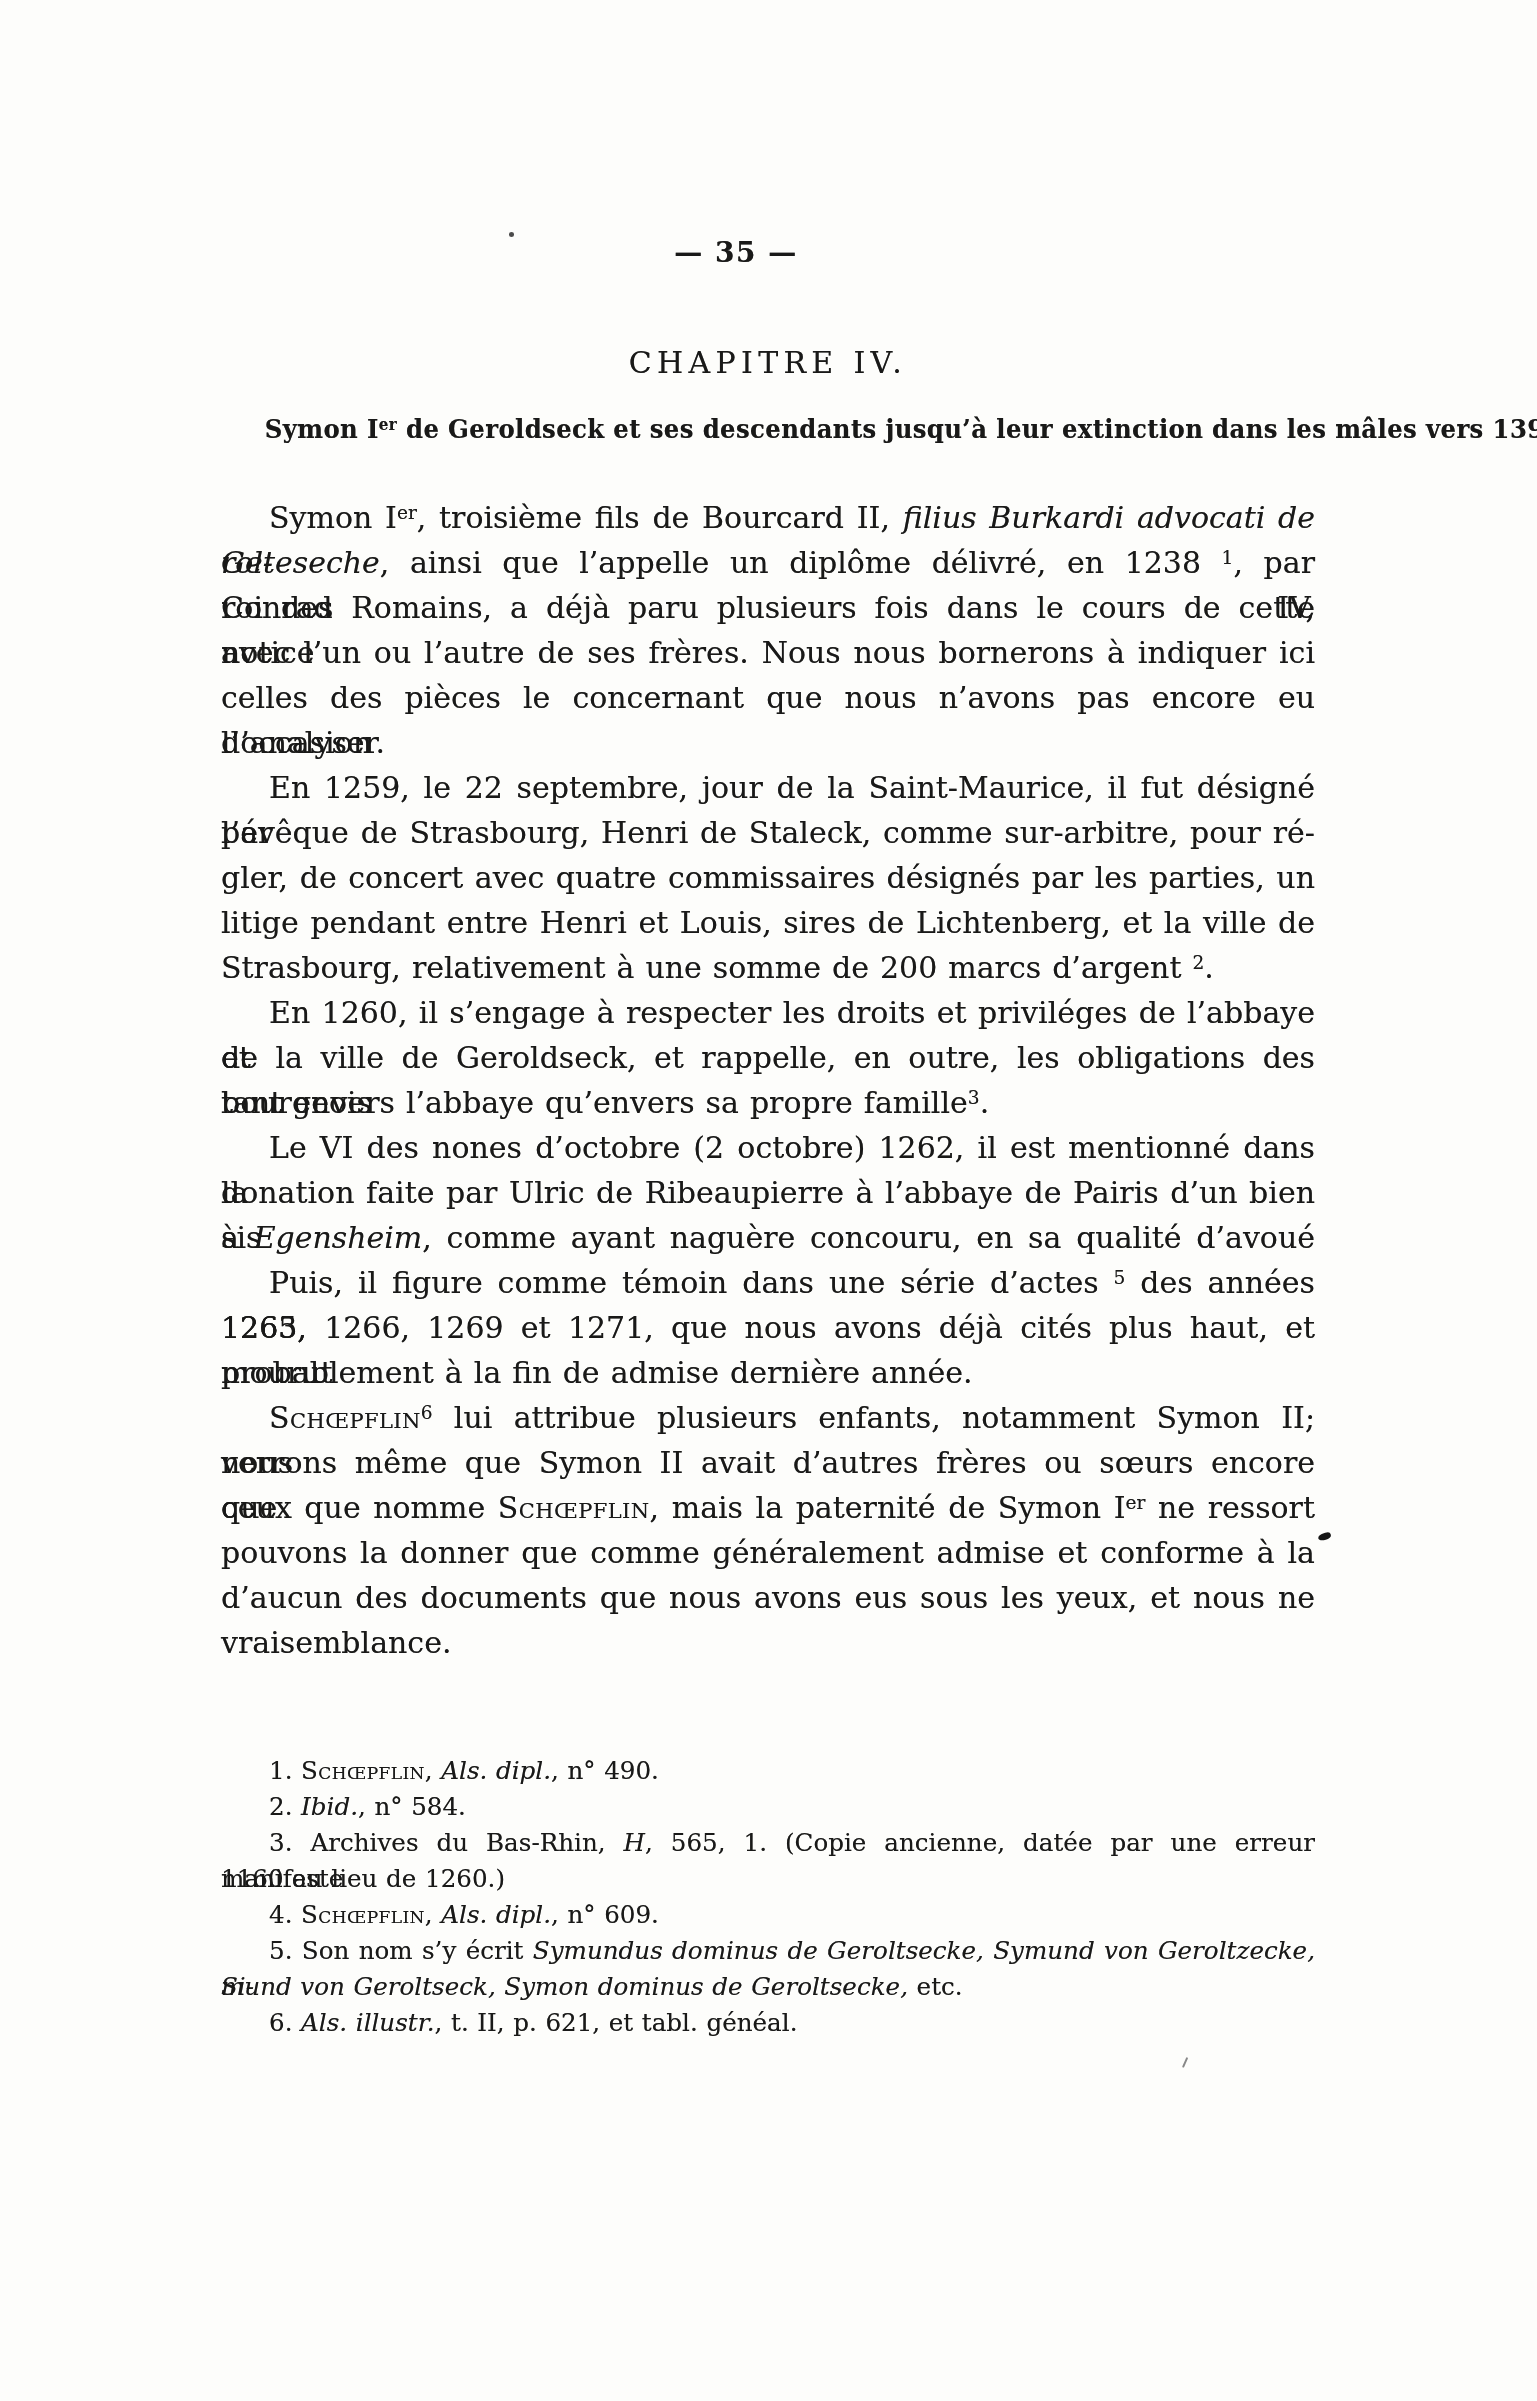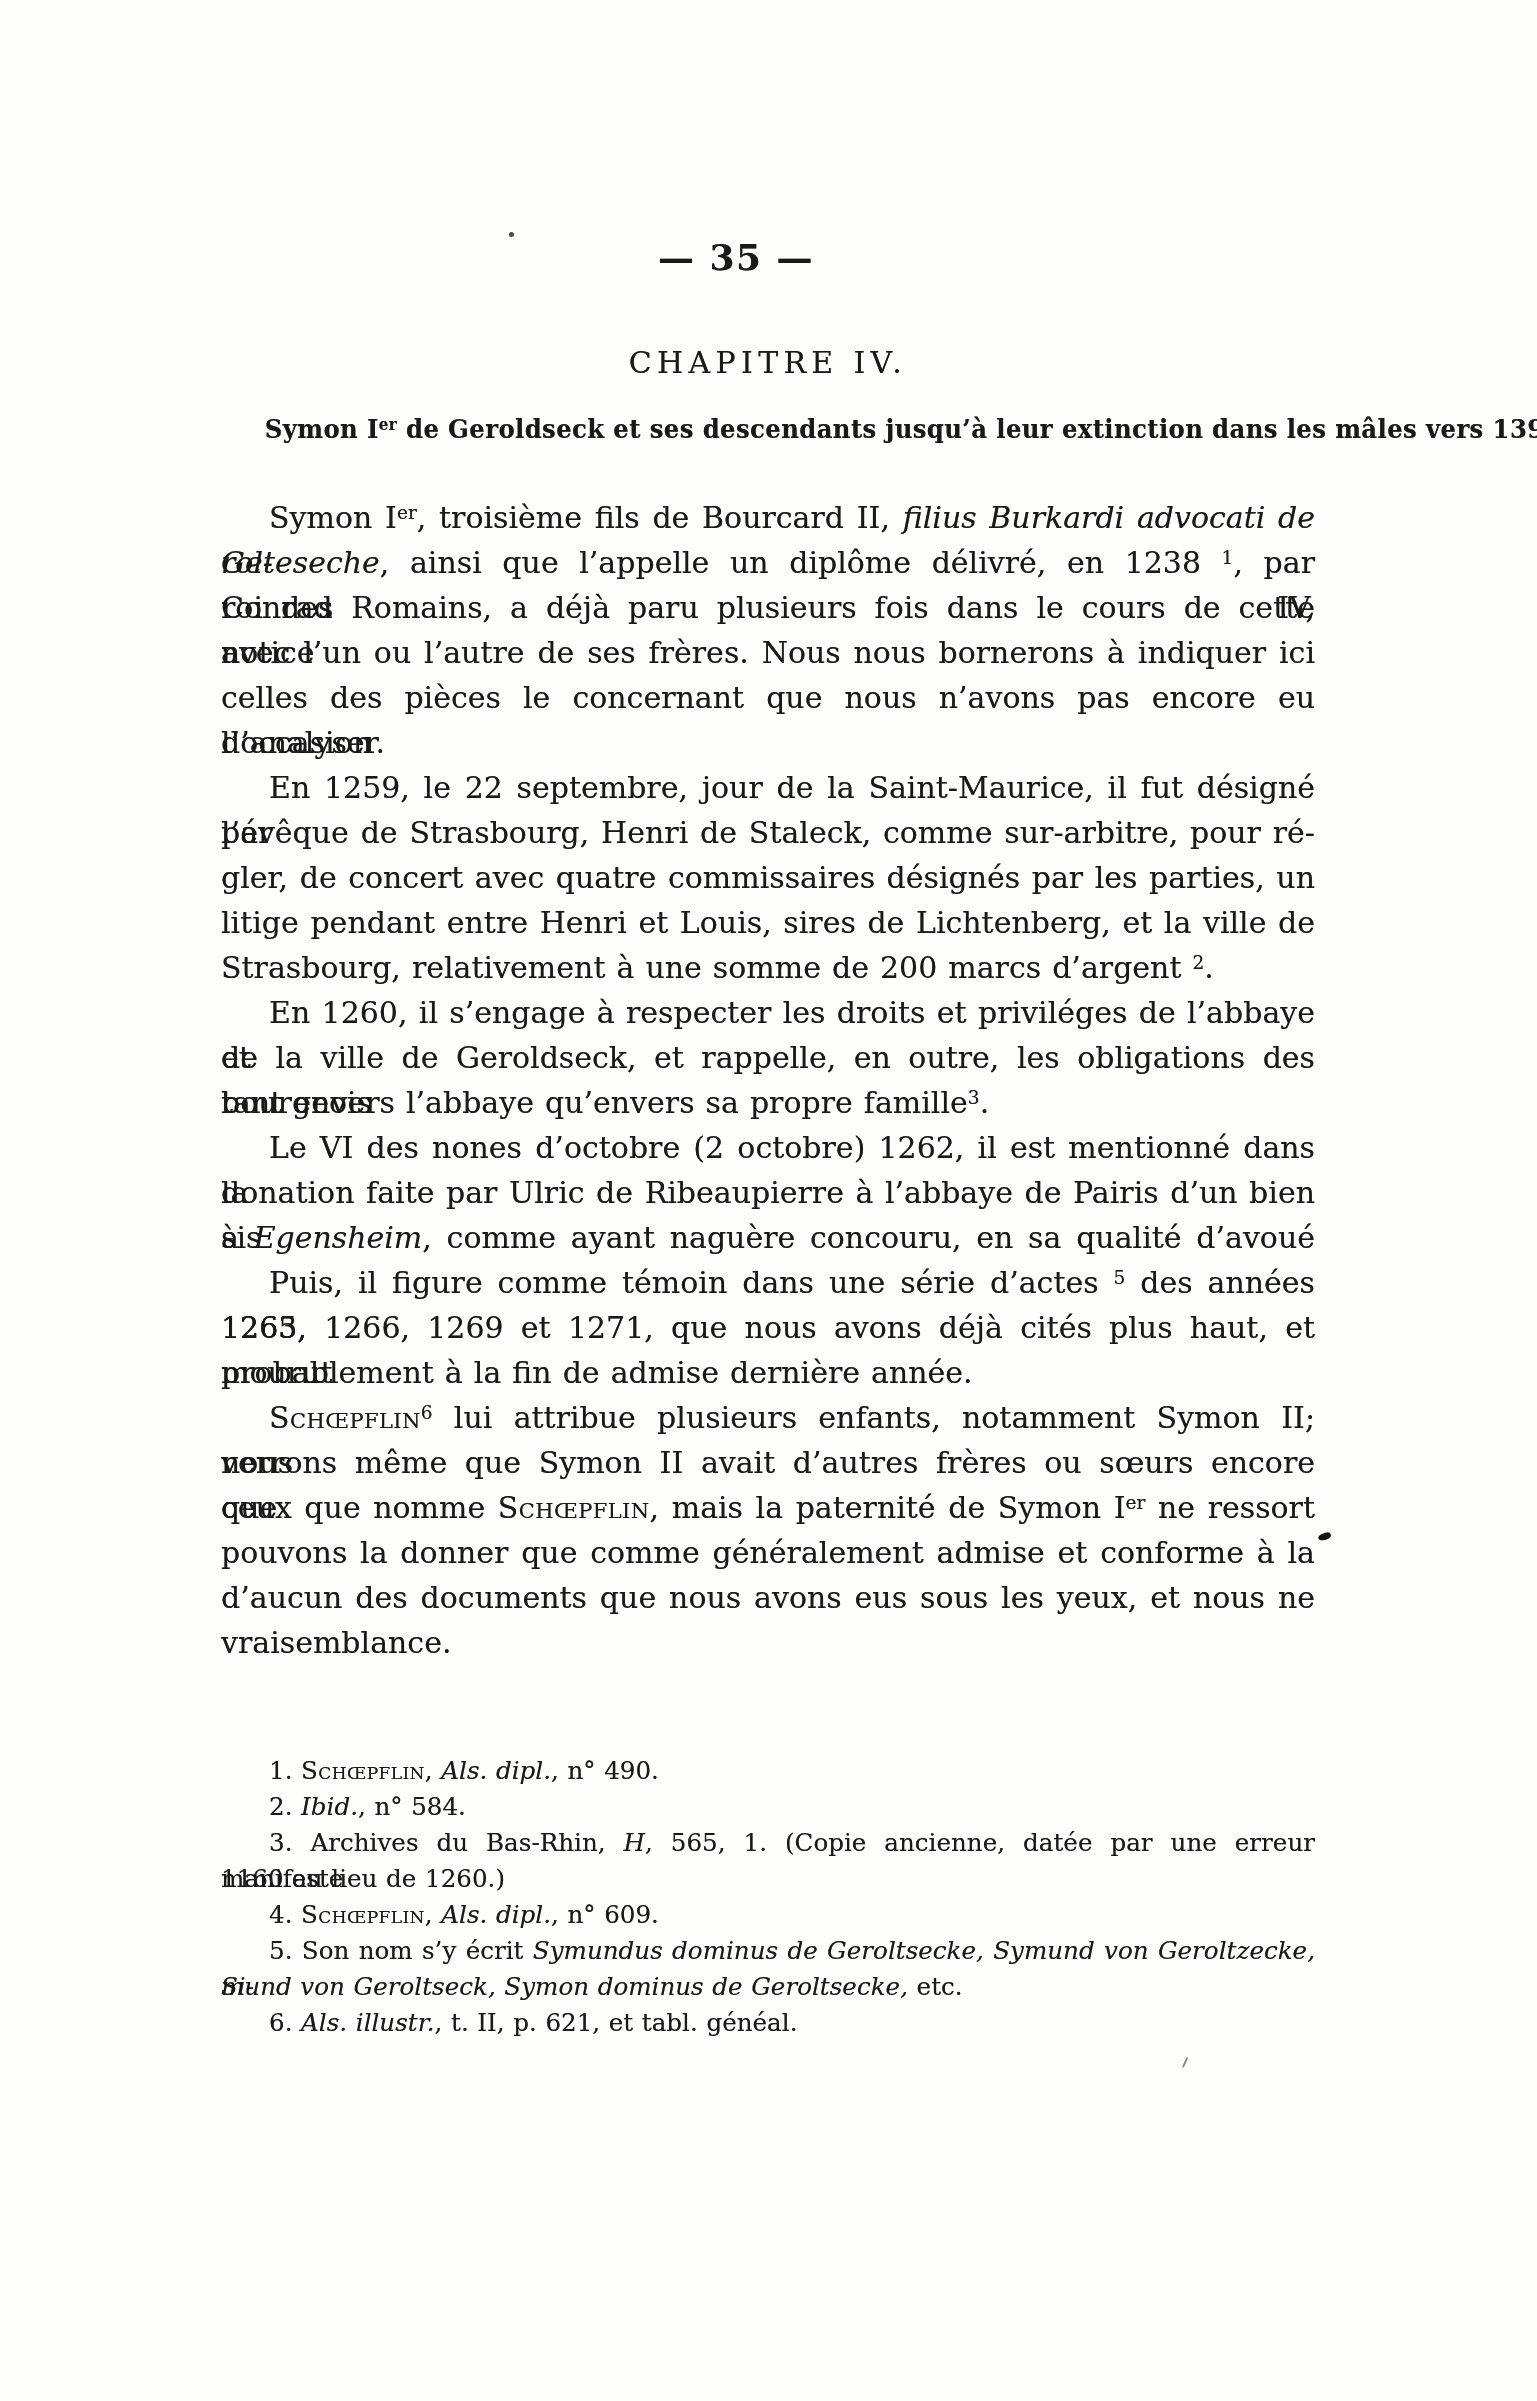--- a/index.html
+++ b/index.html
@@ -7,21 +7,21 @@
     position:relative;
     width:1538px;height:2401px;
     background:#fdfdfb;
     color:#191918;
     font-family:"DejaVu Serif","Liberation Serif",serif;
     overflow:hidden;
     text-shadow:0 0 0.5px rgba(25,25,25,.55);
   }
   .pageno{
     position:absolute;top:236px;left:0;width:1472px;
-    text-align:center;font-size:36px;letter-spacing:1.5px;
+    text-align:center;font-size:28px;letter-spacing:1.5px;
     font-weight:bold;
   }
   .chapter{
     position:absolute;top:345px;left:221px;width:1094px;
     text-align:center;font-size:30px;letter-spacing:5.3px;
   }
   .subtitle{
     position:absolute;top:413px;left:221px;width:1094px;
     text-align:center;font-size:26.5px;font-weight:bold;
     white-space:nowrap;

